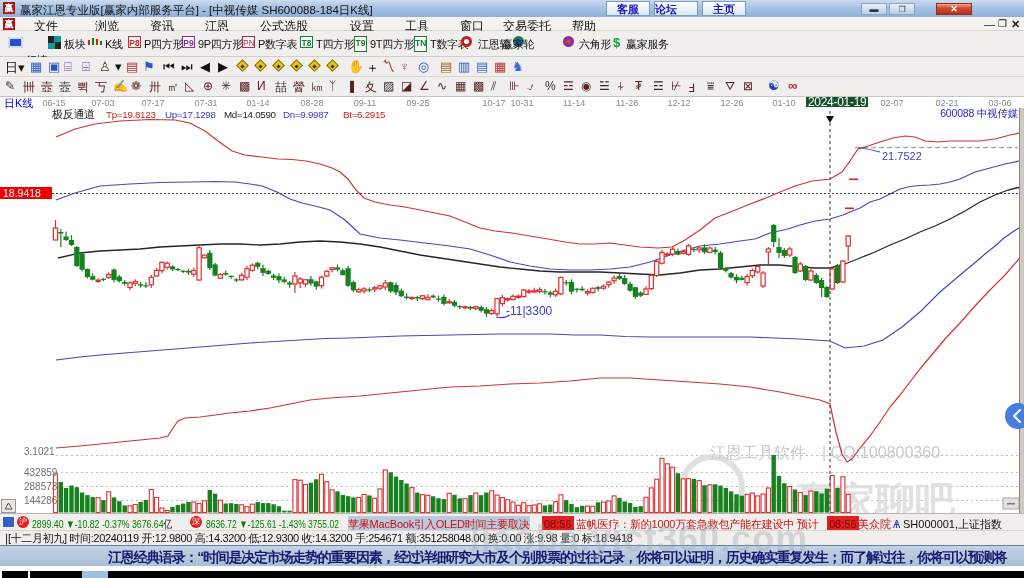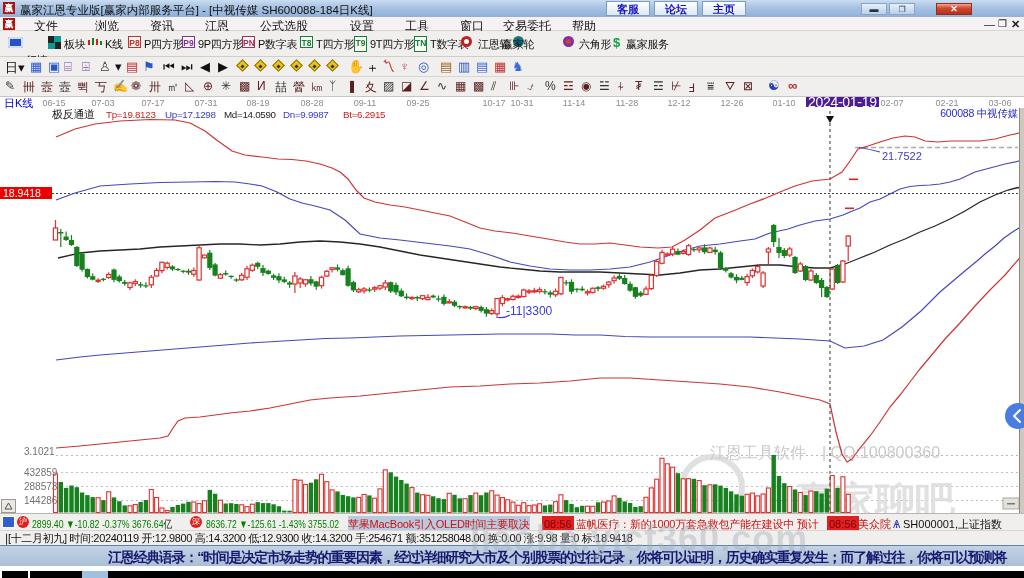--- a/index.html
+++ b/index.html
@@ -503,21 +503,21 @@
 <rect x="1019" y="97" width="5" height="416" fill="#cdc9c1"></rect>
 <line x1="1019.5" y1="97" x2="1019.5" y2="513" stroke="#8a877f" stroke-width="1"></line>
 <circle cx="1018" cy="416" r="13" fill="#4a7de4"></circle>
 <path d="M1020 410 L1014 416 L1020 422" fill="none" stroke="#ffffff" stroke-width="2" stroke-linecap="round" stroke-linejoin="round"></path>
 </svg>
 
 <div class="abs" style="left:0;top:0;width:1024px;height:17px;background:linear-gradient(#cadcf0,#a7c2e2 45%,#8fb0d8)">
   <span class="abs" style="left:3px;top:2px;width:12px;height:12px;background:#b01010;color:#fff;font-size:9px;line-height:12px;text-align:center;font-weight:bold">赢</span>
   <span class="abs" style="left:20px;top:2.5px;font-size:11.5px;color:#101010">赢家江恩专业版[赢家内部服务平台] - [中视传媒  SH600088-184日K线]</span>
   <span class="abs" style="left:606px;top:1px;width:44px;height:15px;background:linear-gradient(#ffffff,#dce8f5);border:1px solid #7b9ebd;color:#1515c0;font-size:11px;text-align:center;line-height:14px;font-weight:bold">客服</span>
-  <span class="abs" style="left:654px;top:1px;width:44px;height:15px;background:linear-gradient(#ffffff,#dce8f5);border:1px solid #7b9ebd;color:#1515c0;font-size:11px;text-align:center;line-height:14px;font-weight:bold">论坛</span>
+  <span class="abs" style="left:654px;top:1px;width:44px;height:15px;background:linear-gradient(#ffffff,#dce8f5);border:1px solid #7b9ebd;color:#1515c0;font-size:11px;line-height:14px;font-weight:bold">论坛</span>
   <span class="abs" style="left:702px;top:1px;width:44px;height:15px;background:linear-gradient(#ffffff,#dce8f5);border:1px solid #7b9ebd;color:#1515c0;font-size:11px;text-align:center;line-height:14px;font-weight:bold">主页</span>
   <span class="abs" style="left:861px;top:3px;width:26px;height:12px;background:linear-gradient(#e8f0fa,#b9cfe8);border:1px solid #8aa6c4;color:#234;font-size:9px;text-align:center;line-height:10px">▬</span>
   <span class="abs" style="left:889px;top:3px;width:26px;height:12px;background:linear-gradient(#e8f0fa,#b9cfe8);border:1px solid #8aa6c4;color:#234;font-size:8px;text-align:center;line-height:11px">❐</span>
   <span class="abs" style="left:936px;top:3px;width:36px;height:12px;background:linear-gradient(#f0a898,#d04a30 40%,#b83018);border:1px solid #903018;color:#fff;font-size:9px;text-align:center;line-height:11px;font-weight:bold">✕</span>
 </div>
 
 <div class="abs" style="left:0;top:17px;width:1024px;height:14px;background:#f4f3f1;border-bottom:1px solid #d8d6d2">
   <span class="abs" style="left:3px;top:1px;width:12px;height:12px;background:#b01010;color:#fff;font-size:9px;line-height:12px;text-align:center;font-weight:bold">赢</span>
   <span class="abs" style="left:34px;top:1px;font-size:12px;color:#101010">文件</span>
   <span class="abs" style="left:95px;top:1px;font-size:12px;color:#101010">浏览</span>
@@ -541,21 +541,21 @@
       <span style="position:absolute;left:64px;top:6px;font-size:11px;letter-spacing:-0.3px;color:#111">板块</span>
       <div style="position:absolute;left:88px;top:9px;width:2px;height:5px;background:#d02020"></div>
       <div style="position:absolute;left:92px;top:7px;width:2px;height:7px;background:#108010"></div>
       <div style="position:absolute;left:96px;top:8px;width:2px;height:6px;background:#d02020"></div>
       <div style="position:absolute;left:100px;top:10px;width:2px;height:4px;background:#108010"></div>
       <span style="position:absolute;left:105px;top:6px;font-size:11px;letter-spacing:-0.3px;color:#111">K线</span>
       <div style="position:absolute;left:128px;top:5px;width:13px;height:12px;border:1px solid #c03030;color:#c03030;font-size:8.5px;font-weight:bold;text-align:center;line-height:12px;background:#fff8f0">P8</div>
       <span style="position:absolute;left:144px;top:6px;font-size:11px;letter-spacing:-0.3px;color:#111">P四方形</span>
       <div style="position:absolute;left:182px;top:5px;width:13px;height:12px;border:1px solid #8030a0;color:#8030a0;font-size:8.5px;font-weight:bold;text-align:center;line-height:12px;background:#fff8f0">P9</div>
       <span style="position:absolute;left:198px;top:6px;font-size:11px;letter-spacing:-0.3px;color:#111">9P四方形</span>
-      <div style="position:absolute;left:242px;top:5px;width:13px;height:12px;border:1px solid #a03060;color:#a03060;font-size:8.5px;font-weight:bold;text-align:center;line-height:12px;background:#fff8f0">PN</div>
+      <div style="position:absolute;left:242px;top:5px;width:13px;height:12px;border:1px solid #a03060;color:#a03060;font-size:8.5px;font-weight:normal;text-align:center;line-height:12px;background:#fff8f0">PN</div>
       <span style="position:absolute;left:258px;top:6px;font-size:11px;letter-spacing:-0.3px;color:#111">P数字表</span>
       <div style="position:absolute;left:300px;top:5px;width:13px;height:12px;border:1px solid #108040;color:#108040;font-size:8.5px;font-weight:bold;text-align:center;line-height:12px;background:#fff8f0">T8</div>
       <span style="position:absolute;left:316px;top:6px;font-size:11px;letter-spacing:-0.3px;color:#111">T四方形</span>
       <div style="position:absolute;left:354px;top:5px;width:13px;height:16px;border:1px solid #108040;color:#108040;font-size:8.5px;font-weight:bold;text-align:center;line-height:12px;background:#fff8f0">T9</div>
       <span style="position:absolute;left:370px;top:6px;font-size:11px;letter-spacing:-0.3px;color:#111">9T四方形</span>
       <div style="position:absolute;left:414px;top:5px;width:13px;height:16px;border:1px solid #108040;color:#108040;font-size:8.5px;font-weight:bold;text-align:center;line-height:12px;background:#fff8f0">TN</div>
       <span style="position:absolute;left:430px;top:6px;font-size:11px;letter-spacing:-0.3px;color:#111">T数字表</span>
       <div style="position:absolute;left:461px;top:5px;width:11px;height:11px;border-radius:50%;border:3px solid #c02020;background:#fff"></div>
       <span style="position:absolute;left:478px;top:6px;font-size:11px;letter-spacing:-0.3px;color:#111">江恩轮</span>
       <div style="position:absolute;left:513px;top:5px;width:11px;height:11px;border-radius:50%;border:3px solid #108060;background:#3050c0"></div>
@@ -649,35 +649,35 @@
       <span style="position:absolute;left:743px;top:2px;font-size:12px;color:#5a2020">⊠</span>
       <span style="position:absolute;left:768px;top:1px;font-size:13px;color:#2040c0">☯</span>
       <span style="position:absolute;left:788px;top:1px;font-size:13px;color:#c02020;font-weight:bold">∞</span>
     </div>
 
 <div class="abs" style="left:0;top:97px;width:1024px;height:11px;background:#ffffff">
       <span style="position:absolute;left:54px;top:1px;transform:translateX(-50%);color:#8a8a8a;font-size:9px">06-15</span>
       <span style="position:absolute;left:103px;top:1px;transform:translateX(-50%);color:#8a8a8a;font-size:9px">07-03</span>
       <span style="position:absolute;left:153px;top:1px;transform:translateX(-50%);color:#8a8a8a;font-size:9px">07-17</span>
       <span style="position:absolute;left:206px;top:1px;transform:translateX(-50%);color:#8a8a8a;font-size:9px">07-31</span>
-      <span style="position:absolute;left:258px;top:1px;transform:translateX(-50%);color:#8a8a8a;font-size:9px">08-19</span>
+      <span style="position:absolute;left:258px;top:1px;transform:translateX(-50%);color:#8a8a8a;font-size:9px">01-14</span>
       <span style="position:absolute;left:312px;top:1px;transform:translateX(-50%);color:#8a8a8a;font-size:9px">08-28</span>
       <span style="position:absolute;left:365px;top:1px;transform:translateX(-50%);color:#8a8a8a;font-size:9px">09-11</span>
       <span style="position:absolute;left:418px;top:1px;transform:translateX(-50%);color:#8a8a8a;font-size:9px">09-25</span>
       <span style="position:absolute;left:494px;top:1px;transform:translateX(-50%);color:#8a8a8a;font-size:9px">10-17</span>
       <span style="position:absolute;left:522px;top:1px;transform:translateX(-50%);color:#8a8a8a;font-size:9px">10-31</span>
       <span style="position:absolute;left:574px;top:1px;transform:translateX(-50%);color:#8a8a8a;font-size:9px">11-14</span>
       <span style="position:absolute;left:627px;top:1px;transform:translateX(-50%);color:#8a8a8a;font-size:9px">11-28</span>
       <span style="position:absolute;left:679px;top:1px;transform:translateX(-50%);color:#8a8a8a;font-size:9px">12-12</span>
       <span style="position:absolute;left:732px;top:1px;transform:translateX(-50%);color:#8a8a8a;font-size:9px">12-26</span>
       <span style="position:absolute;left:784px;top:1px;transform:translateX(-50%);color:#8a8a8a;font-size:9px">01-10</span>
       <span style="position:absolute;left:892px;top:1px;transform:translateX(-50%);color:#8a8a8a;font-size:9px">02-07</span>
       <span style="position:absolute;left:947px;top:1px;transform:translateX(-50%);color:#8a8a8a;font-size:9px">02-21</span>
       <span style="position:absolute;left:1000px;top:1px;transform:translateX(-50%);color:#8a8a8a;font-size:9px">03-06</span>
-      <span style="position:absolute;left:806px;top:0px;background:#4c1d95;color:#ffffff;font-size:14px;letter-spacing:-0.3px;padding:0 2px;line-height:10px;height:10px;">2024-01-19</span>
+      <span style="position:absolute;left:806px;top:0px;background:#14532d;color:#ffffff;font-size:12px;letter-spacing:-0.3px;padding:0 2px;line-height:10px;height:10px;">2024-01-19</span>
       <span style="position:absolute;left:4px;top:-1px;color:#0000d0;font-size:11px;font-weight:normal">日K线</span>
     </div>
 
 <div class="abs" style="left:0;top:513px;width:1024px;height:17px;background:#f0efed;border-top:1px solid #b8b6b2;font-size:12px;line-height:16px;white-space:nowrap;overflow:hidden">
   <span class="abs" style="left:2px;top:2px;width:13px;height:12px;background:#3060d0;box-shadow:inset 0 0 0 1px #fff"></span>
   <span class="abs" style="left:17px;top:2px;width:12px;height:12px;border-radius:50%;background:#e02020;color:#ffe;font-size:8px;text-align:center;line-height:12px">沪</span>
   <span class="abs" style="left:32px;top:2px;color:#008000;font-size:11.5px;transform:scaleX(0.76);transform-origin:0 50%;white-space:nowrap">2899.40 ▼-10.82 -0.37% 3676.64<span style="color:#111">亿</span></span>
   <span class="abs" style="left:190px;top:2px;width:12px;height:12px;border-radius:50%;background:#e02020;color:#ffe;font-size:8px;text-align:center;line-height:12px">深</span>
   <span class="abs" style="left:206px;top:2px;color:#008000;font-size:11.5px;transform:scaleX(0.74);transform-origin:0 50%;white-space:nowrap">8636.72 ▼-125.61 -1.43% 3755.02</span>
   <span class="abs" style="left:348px;top:2px;background:#b9c9de;color:#cc1111;font-size:11px;letter-spacing:-0.2px">苹果MacBook引入OLED时间主要取决</span>

